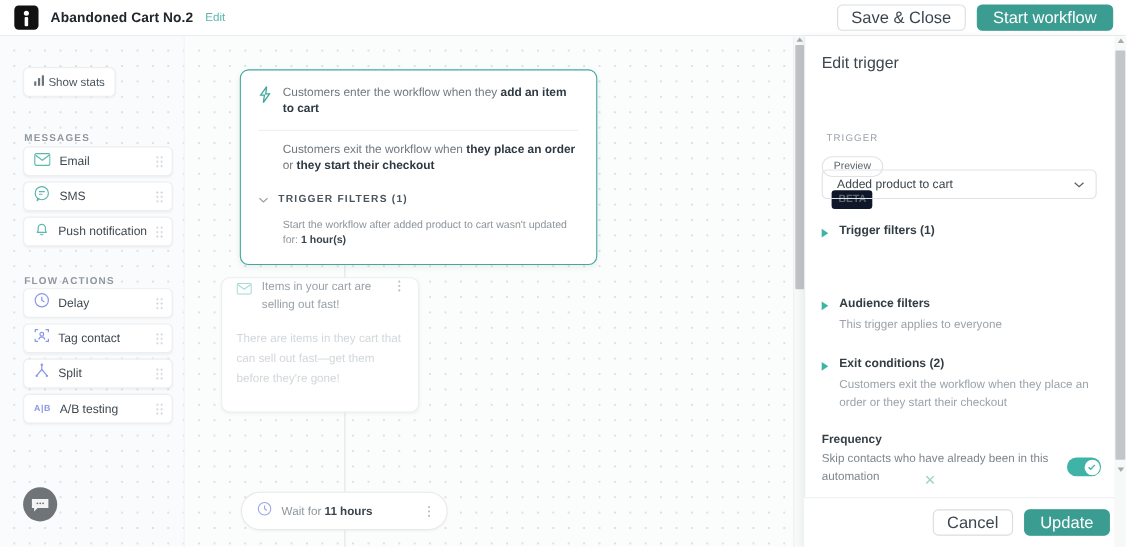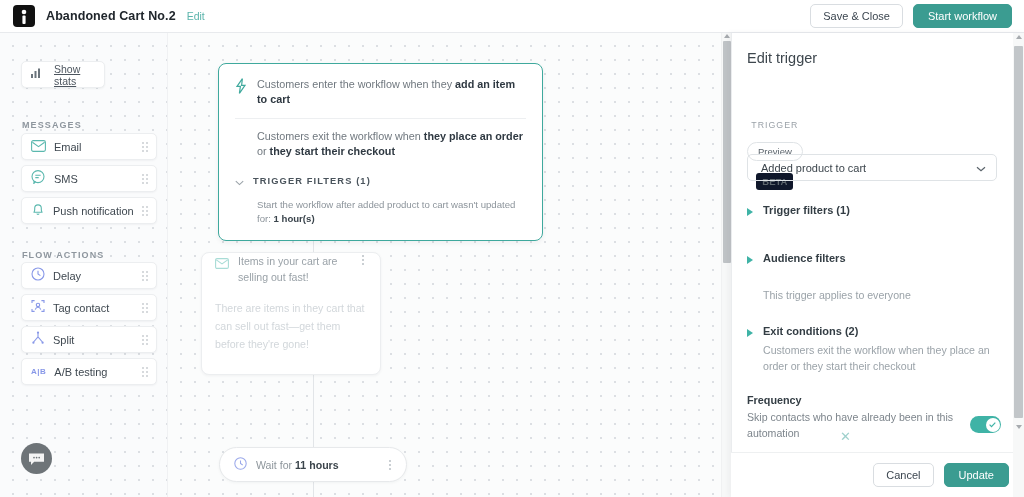--- a/index.html
+++ b/index.html
@@ -28,21 +28,21 @@
   }
   .wf-edit {
     margin-left: 11px; font-size: 10.5px; color: #5ab4ab; cursor: pointer;
   }
   .topbar-actions {
     margin-left: auto; display: flex; align-items: center; gap: 10px;
     padding-right: 12px;
   }
   .btn {
     font-family: "Liberation Sans", sans-serif;
-    font-size: 11px; border-radius: 5px; cursor: pointer;
+    font-size: 15px; border-radius: 5px; cursor: pointer;
     display: flex; align-items: center; justify-content: center;
   }
   .btn-outline {
     height: 24px; padding: 0 12px; background: #fff;
     border: 1px solid #d9dde1; color: #3c4650;
   }
   .btn-primary {
     height: 24px; padding: 0 14px; background: #3b9c91;
     border: 1px solid #3b9c91; color: #ffffff;
   }
@@ -56,24 +56,23 @@
   .sidebar .dots, .canvas .dots {
     position: absolute; inset: 0;
     background-image: radial-gradient(#dcdfe3 0.9px, transparent 1px);
     background-size: 14px 14px; background-position: 6px 6px;
     pointer-events: none;
   }
   .showstats {
     position: absolute; left: 21px; top: 28px;
     width: 84px; height: 27px; background: #fff;
     border: 1px solid #eceef0; border-radius: 5px;
-    display: flex; align-items: center; gap: 12px; padding-left: 9px;
+    display: flex; align-items: center; gap: 2px; padding-left: 9px;
     font-size: 10.5px; color: #4c555e; cursor: pointer;
     box-shadow: 0 1px 2px rgba(20,30,40,.05);
-    text-decoration: underline;
   }
   .sect-label {
     position: absolute; left: 22px;
     font-size: 9px; font-weight: bold; color: #8e969e;
     letter-spacing: 1.1px;
   }
   .palette-item {
     position: absolute; left: 21px; width: 136px; height: 27px;
     background: #fff; border: 1px solid #eceef0; border-radius: 5px;
     display: flex; align-items: center; padding: 0 7px 0 9px;
@@ -481,21 +480,21 @@
           <path d="M1 1.2 5 4.7 9 1.2" fill="none" stroke="#5a636a" stroke-width="1.2"></path>
         </svg>
     </span>
   </div>
 
   <div class="disc-row" style="top:171px">
     <span class="disc-tri"></span>
     <span class="disc-title">Trigger filters (1)</span>
   </div>
 
-  <div class="disc-row" style="top:219px">
+  <div class="disc-row" style="top:237px">
     <span class="disc-tri"></span>
     <span class="disc-title">Audience filters</span>
   </div>
   <div class="disc-sub" style="top:254px">This trigger applies to everyone</div>
 
   <div class="disc-row" style="top:292px">
     <span class="disc-tri"></span>
     <span class="disc-title">Exit conditions (2)</span>
   </div>
   <div class="disc-sub" style="top:309px">Customers exit the workflow when they place an order or they start their checkout</div>

